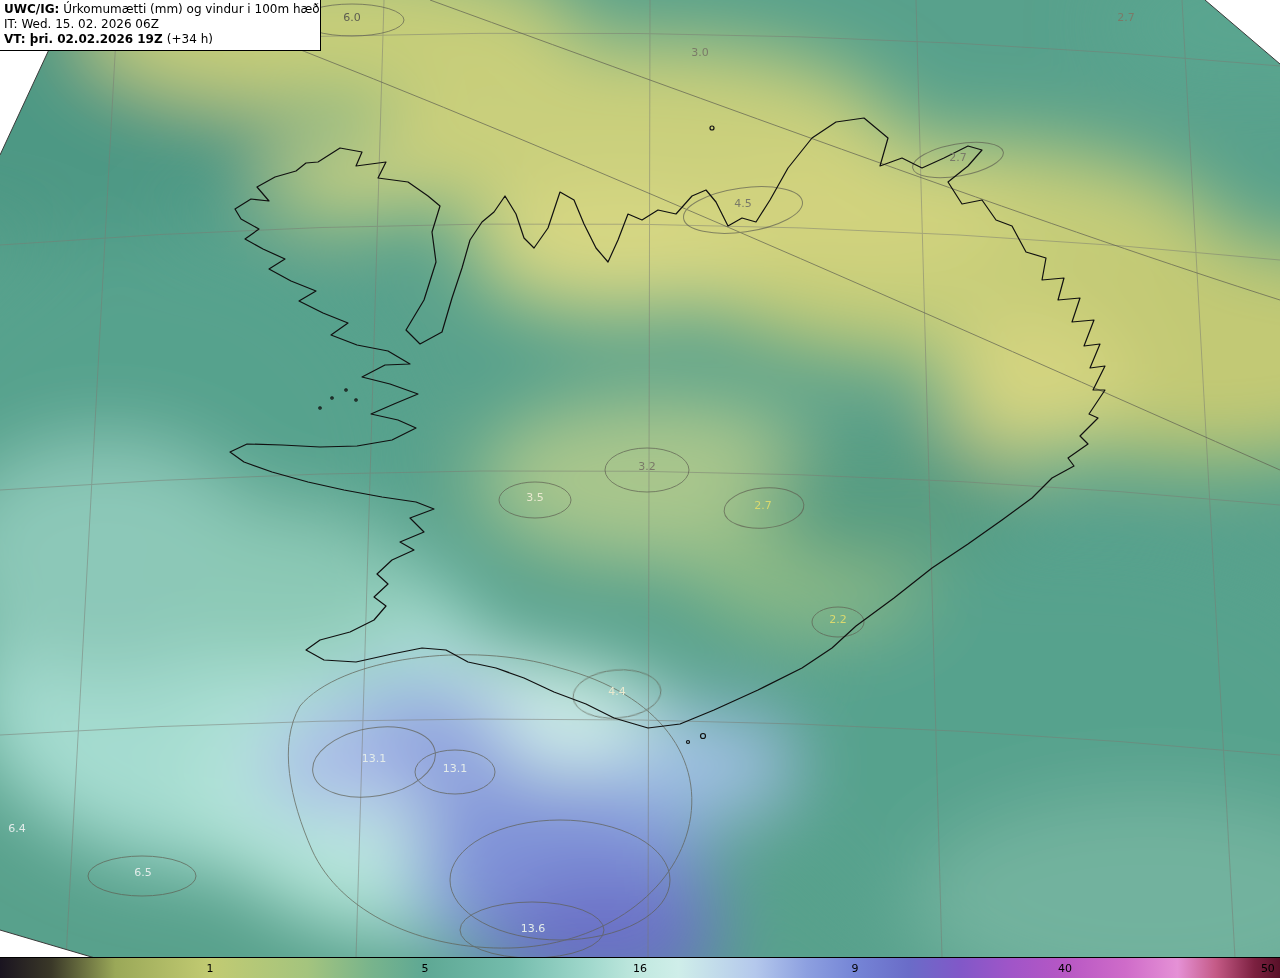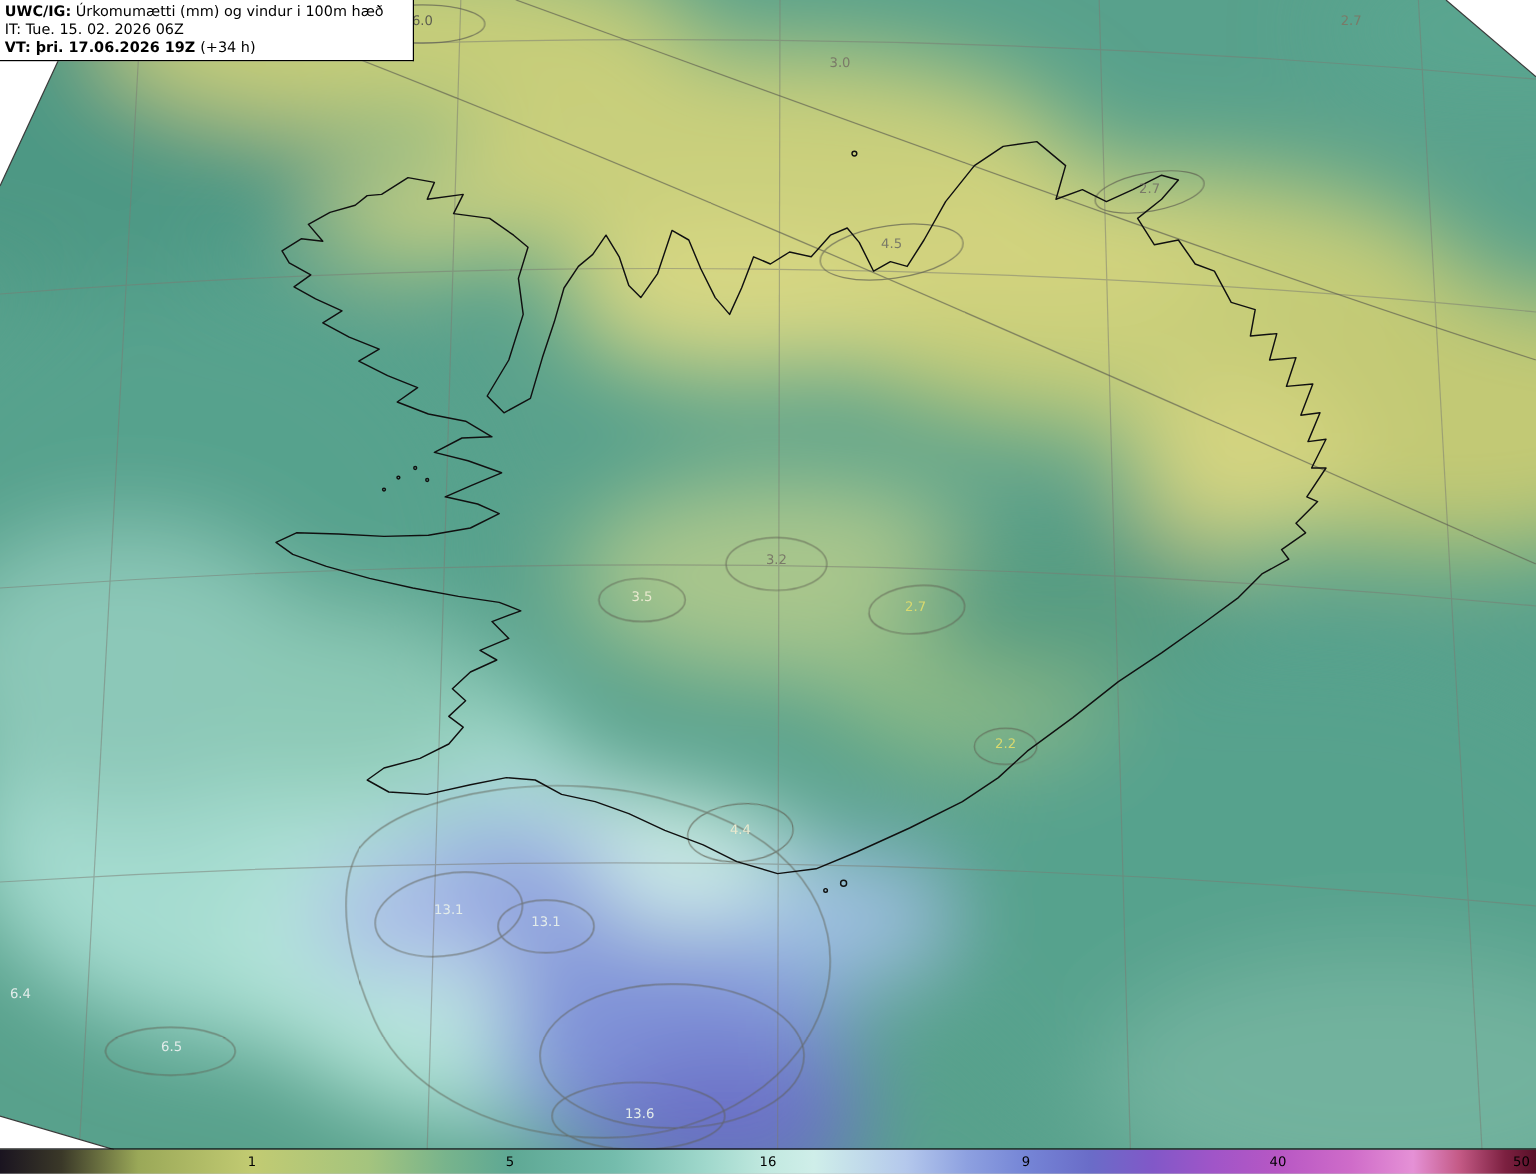--- a/index.html
+++ b/index.html
@@ -6,21 +6,21 @@
   .stage{
     position:relative;width:1280px;height:978px;overflow:hidden;
     font-family:"DejaVu Sans","Liberation Sans",sans-serif;
     outline:1px solid #000;background:#fff;
   }
   .mapsvg{position:absolute;left:0;top:0;}
   
   .titlebox{
     position:absolute;left:0;top:0;z-index:5;
     background:#ffffff;border:1px solid #000;border-left:none;border-top:none;
-    padding:2px 24px 3px 4px;font-size:12px;line-height:15px;color:#000;
+    padding:2px 0 3px 4px;font-size:12px;line-height:15px;color:#000;
     white-space:nowrap;
   }
   .titlebox .b{font-weight:bold;}
   
   .colorbar{
     position:absolute;left:0;bottom:0;width:1280px;height:20px;z-index:6;
     background:linear-gradient(90deg,
       #1a1420 0%, #3a3828 4%, #9aa858 9%, #c2cb72 16.4%, #a4c47e 24%,
       #78b48c 29%, #5ea894 33.2%, #74bcac 40%, #a0d8cc 46%, #c2e9e0 50%,
       #cfeee9 53%, #b4c8ec 59%, #8da0e0 63%, #7585d6 66.8%, #6a6cc8 71%,
@@ -177,26 +177,26 @@
     </g>
   </svg>
 
   <div class="titlebox">
     <div>
       <span class="b">UWC/IG:</span>
       <span>Úrkomumætti (mm) og vindur i 100m hæð</span>
     </div>
     <div>
       <span>IT:</span>
-      <span>Tue. 15. 02. 2026 06Z</span>
+      <span>Wed. 15. 02. 2026 06Z</span>
     </div>
     <div>
       <span class="b">
         <span>VT:</span>
-        <span>þri. 17.06.2026 19Z</span>
+        <span>þri. 02.02.2026 19Z</span>
       </span>
       <span>(+34 h)</span>
     </div>
   </div>
 
   <div class="colorbar">
     <span class="tick" style="left:16.4%">1</span>
     <span class="tick" style="left:33.2%">5</span>
     <span class="tick" style="left:50%">16</span>
     <span class="tick" style="left:66.8%">9</span>

